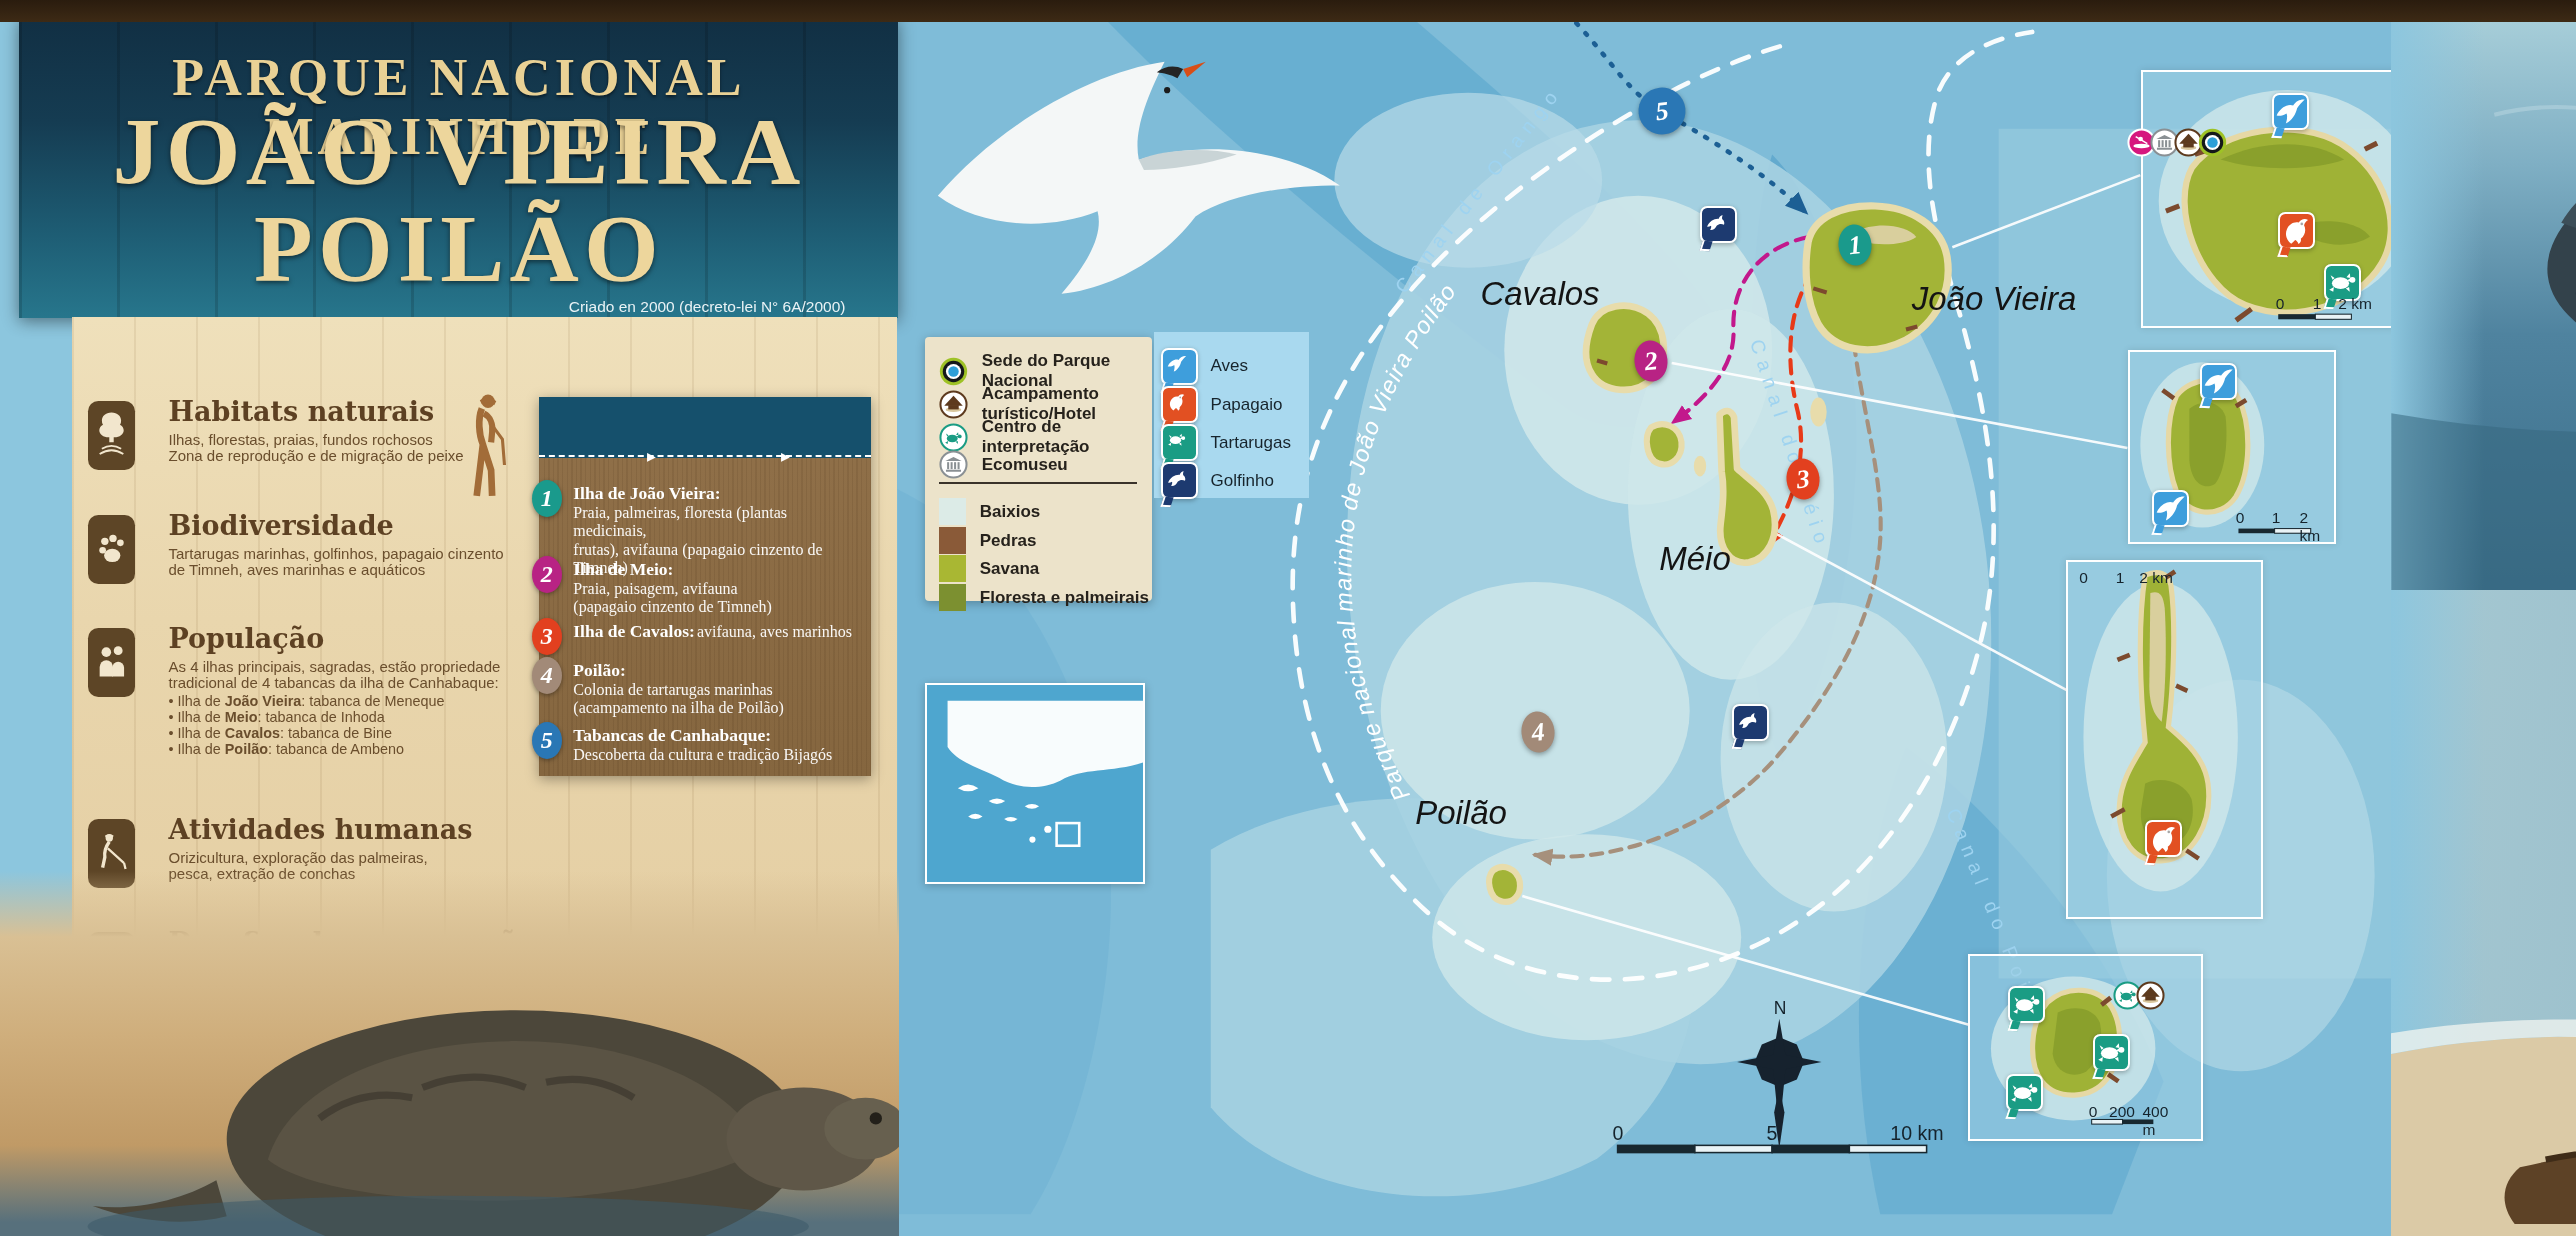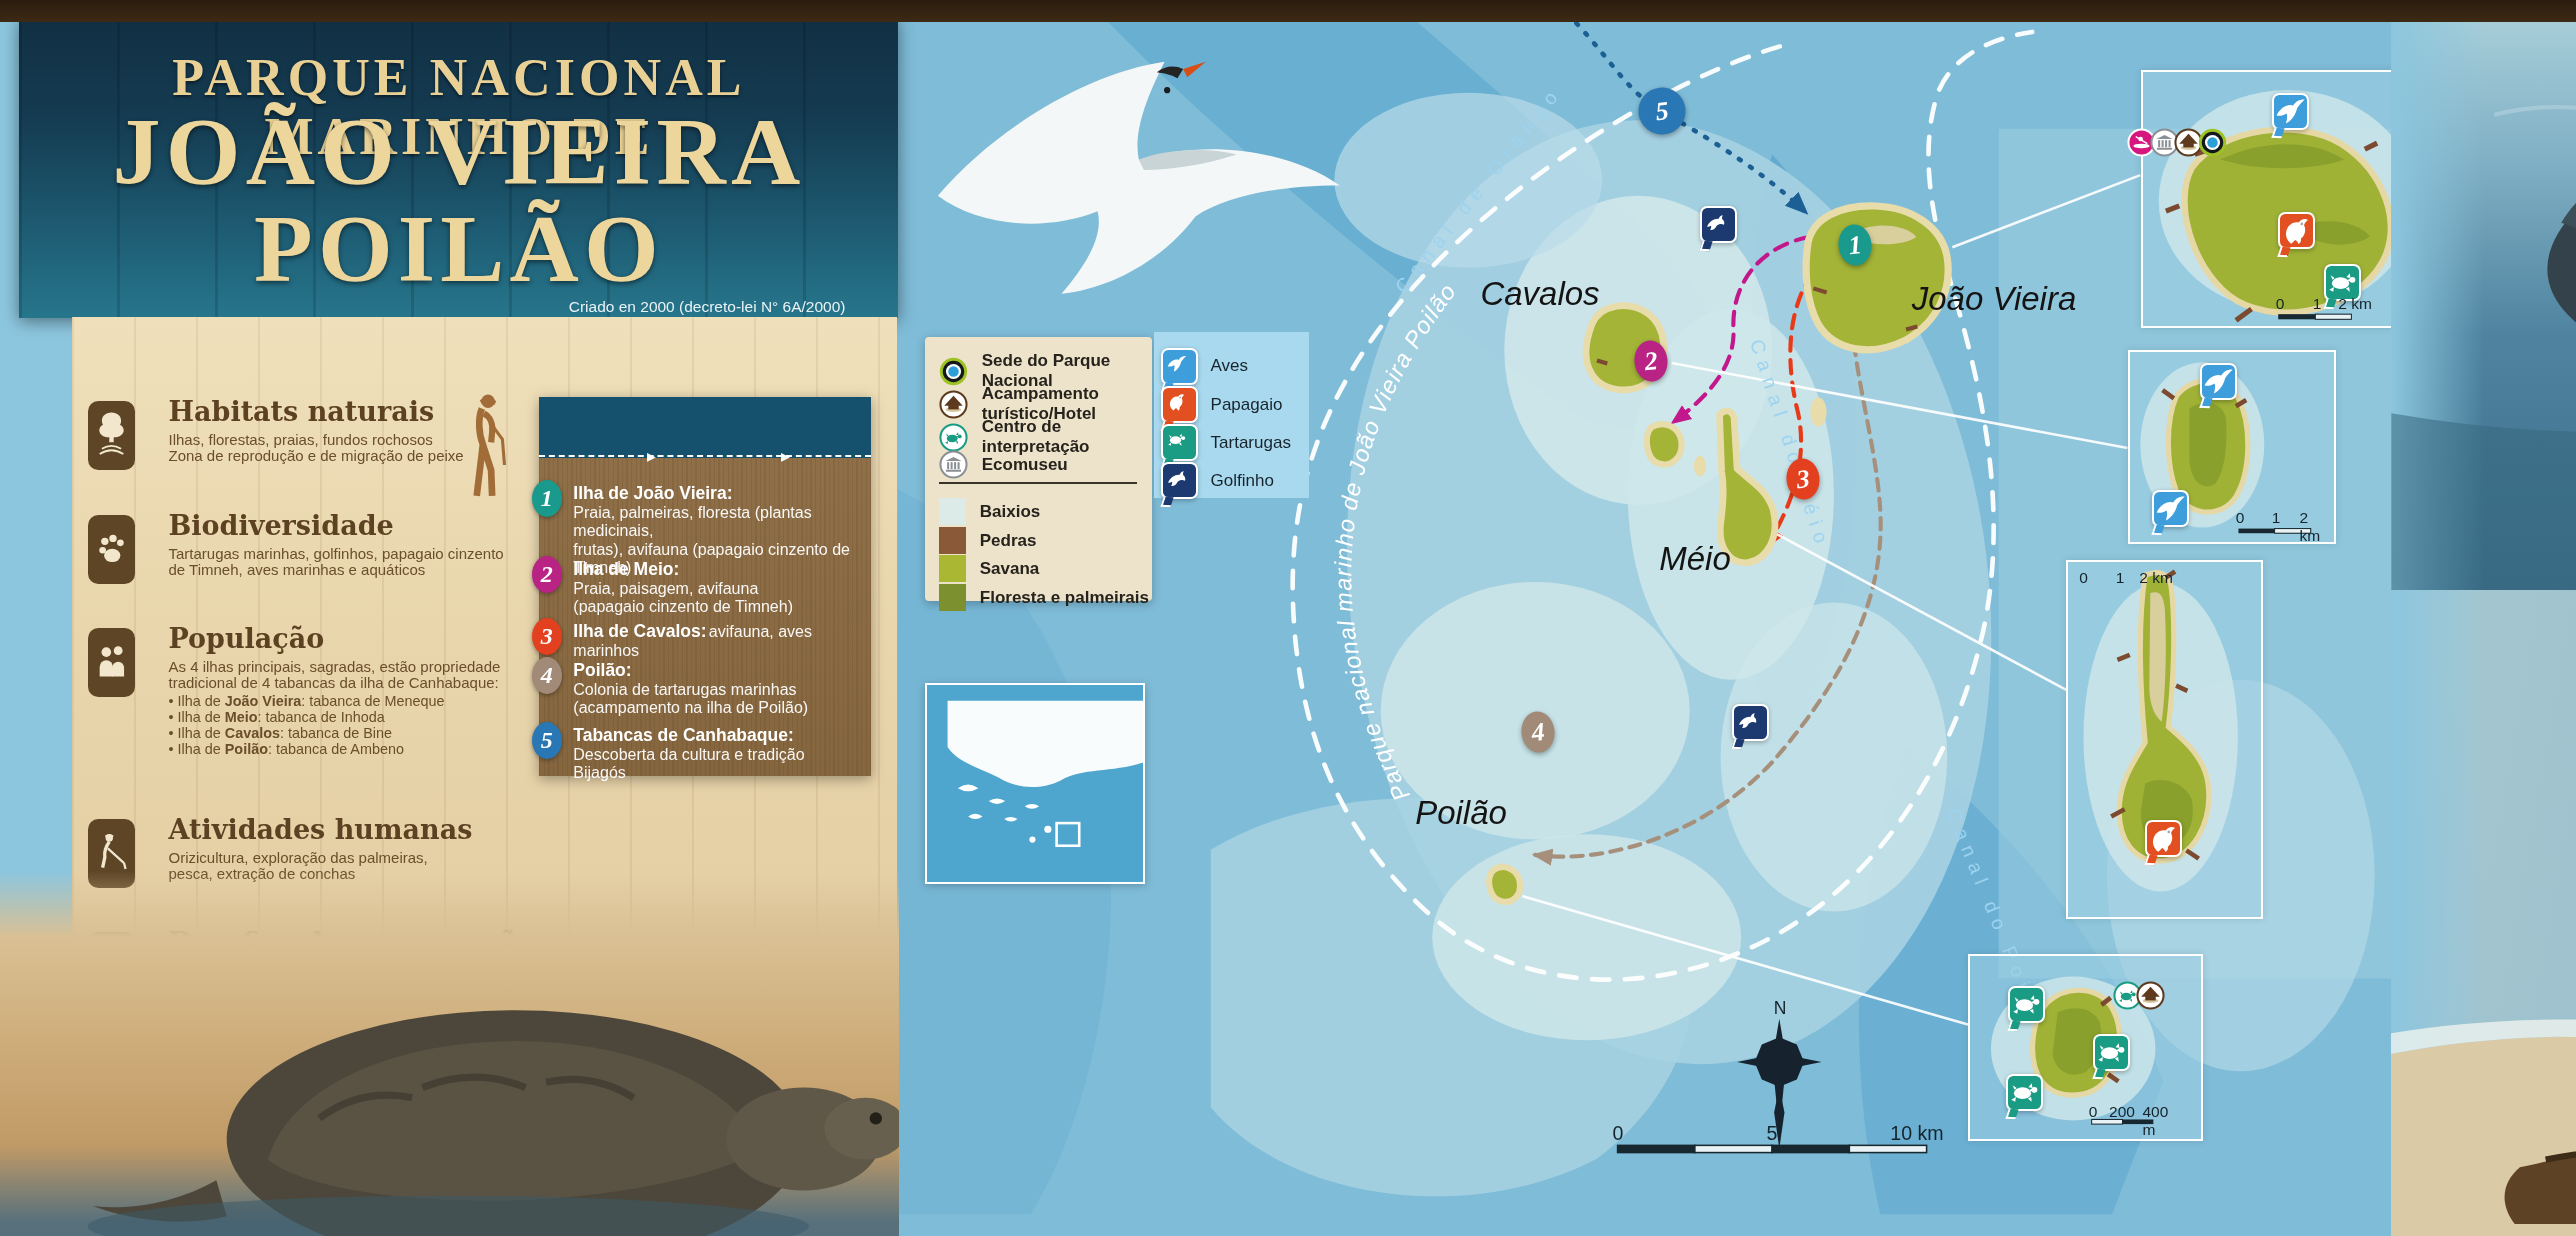--- a/index.html
+++ b/index.html
@@ -58,21 +58,21 @@
     box-shadow:0 3.1px 12.4px rgba(0,0,0,.35);}
   .trails-head{position:absolute;left:0;top:0;width:100%;height:61px;background:#15506c;}
   .trails-title{position:absolute;left:0;top:12.4px;width:100%;text-align:center;color:#fff;
     font-family:"DejaVu Serif",serif;font-style:italic;font-weight:700;font-size:29px;}
   .trails-dash{position:absolute;left:0;top:58px;width:100%;border-top:2.6px dashed #fff;}
   .trails-arrow{position:absolute;top:49px;color:#fff;font-size:17.5px;}
   .trail-item{position:absolute;left:10.3px;width:309px;}
   .trail-num{position:absolute;left:-17.5px;top:-4.1px;width:30px;height:37px;border-radius:50%;
     color:#fff;font-family:"Liberation Serif",serif;font-style:italic;font-weight:700;font-size:24px;
     display:flex;align-items:center;justify-content:center;border:0;box-shadow:0 1.5px 4.1px rgba(0,0,0,.35);}
-  .trail-text{margin-left:24px;color:#fff;}
+  .trail-text{margin-left:24px;color:#fff;font-family:Liberation Serif, serif;}
   .trail-name{font-weight:700;font-size:17.5px;line-height:19.6px;display:inline;}
   .trail-desc{font-size:16px;line-height:18.5px;color:rgba(255,255,255,.95);}
   .t1{background:#1a9a8c;} .t2{background:#b82384;} .t3{background:#e2401f;}
   .t4{background:#a28a78;} .t5{background:#2a77b5;}
 
   
   .legend-box{left:925px;top:337px;width:227px;height:264px;background:#ece3ca;
     border-radius:4.1px;box-shadow:0 2.1px 9.3px rgba(0,0,0,.25);}
   .lrow{position:absolute;left:14.4px;display:flex;align-items:center;gap:13.4px;}
   .cicon{width:29px;height:29px;flex:0 0 auto;}

